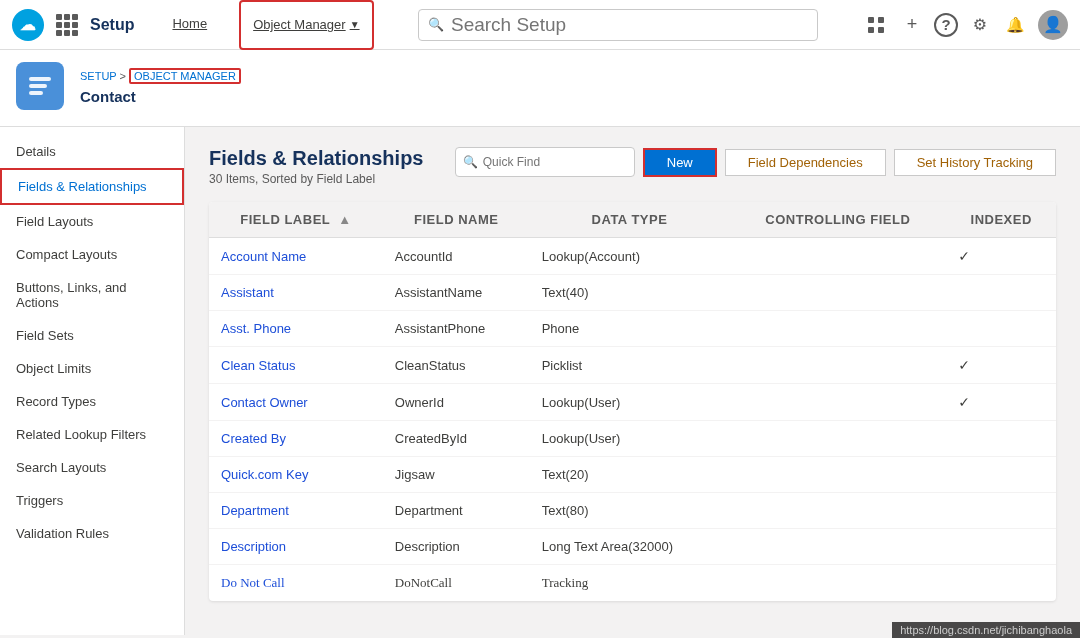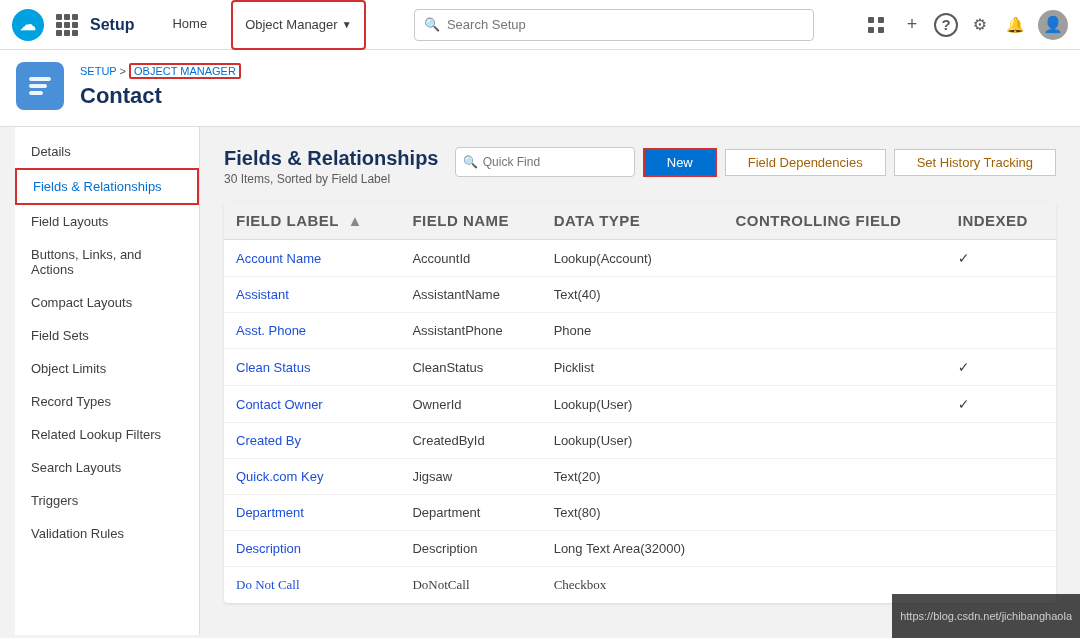--- a/index.html
+++ b/index.html
@@ -21,41 +21,41 @@
       border-radius: 50%;
       display: flex; align-items: center; justify-content: center;
       color: white; font-size: 18px; font-weight: bold;
       flex-shrink: 0;
     }
     .app-name {
       font-size: 16px; font-weight: 600; color: #16325c;
       margin-right: 4px;
     }
     .nav-tabs {
-      display: flex; gap: 8px; align-items: center; margin-left: 8px;
+      display: flex; gap: 16px; align-items: center; margin-left: 8px; text-decoration: underline;
     }
     .nav-tab {
       padding: 0 16px; height: 50px; display: flex; align-items: center;
       font-size: 13px; color: #3e3e3c; cursor: pointer; border-bottom: 2px solid transparent;
     }
     .nav-tab-dropdown {
       display: flex; align-items: center; gap: 4px; padding: 6px 12px;
       border: 2px solid #d32f2f; border-radius: 4px; cursor: pointer;
     }
     .search-bar-wrapper {
       flex: 1;
       display: flex; align-items: center; justify-content: center;
     }
     .search-bar {
       display: flex; align-items: center;
       border: 1px solid #c9c9c9; border-radius: 4px;
       background: #fff; width: 400px; padding: 0 10px; height: 32px;
     }
     .search-bar input {
-      border: none; outline: none; width: 100%; font-size: 13px; background: transparent;
+      border: none; outline: none; width: 100%; font-size: 19px; background: transparent;
     }
     .nav-icons {
       display: flex; align-items: center; gap: 8px;
     }
     .nav-icon {
       width: 28px; height: 28px; display: flex; align-items: center; justify-content: center;
       color: #5a5a5a; font-size: 16px; cursor: pointer;
     }
     .avatar {
       width: 30px; height: 30px; border-radius: 50%;
@@ -91,26 +91,26 @@
     }
     .breadcrumb a { color: #0070d2; text-decoration: none; }
     .breadcrumb .highlight-box {
       display: inline-block;
       border: 2px solid #d32f2f;
       padding: 0 3px;
       border-radius: 2px;
       color: #0070d2;
     }
     .object-title {
-      font-size: 22px; font-weight: 600; color: #16325c;
+      font-size: 15px; font-weight: 600; color: #16325c;
     }
 
     
     .main-layout {
-      display: flex; height: calc(100vh - 130px); margin-left: 15px;
+      display: flex; height: calc(100vh - 130px);
     }
 
     
     .sidebar {
       width: 185px; background: #fff; border-right: 1px solid #ddd;
       padding-top: 8px; flex-shrink: 0;
     }
     .sidebar-item {
       padding: 9px 16px; font-size: 13px; color: #3e3e3c; cursor: pointer;
     }
@@ -160,37 +160,37 @@
     
     .data-table {
       width: 100%; border-collapse: collapse; background: #fff;
       border-radius: 4px; overflow: hidden;
       box-shadow: 0 1px 3px rgba(0,0,0,0.1);
     }
     .data-table thead tr {
       background: #f3f2f2; border-bottom: 1px solid #ddd;
     }
     .data-table th {
-      text-align: left; padding: 10px 12px; font-size: 15px; font-weight: 600;
+      text-align: center; padding: 10px 12px; font-size: 13px; font-weight: 600;
       color: #5a5a5a; text-transform: uppercase; letter-spacing: 0.5px;
       border-bottom: 1px solid #ddd; white-space: nowrap;
     }
     .data-table th .sort-icon { margin-left: 4px; color: #888; }
     .data-table td {
       padding: 10px 12px; font-size: 13px; border-bottom: 1px solid #f3f2f2;
       color: #3e3e3c;
     }
     .data-table tr:last-child td { border-bottom: none; font-family: Liberation Serif, serif; }
     .field-label-link { color: #1d4ed8; text-decoration: none; }
     .checkmark { color: #3e3e3c; font-size: 14px; }
 
     .url-bar {
       position: fixed; bottom: 0; right: 0;
       background: rgba(0,0,0,0.7); color: #ccc;
-      font-size: 11px; padding: 16px 8px;
+      font-size: 11px; padding: 2px 8px;
     }
   </style>
 </head>
 <body>
 
 <div class="top-nav">
   <div class="salesforce-logo">
     <span style="font-size:16px;">☁</span>
   </div>
 
@@ -259,22 +259,22 @@
     <div class="object-title">Contact</div>
   </div>
 </div>
 
 <div class="main-layout">
 
   <div class="sidebar">
   <div class="sidebar-item">Details</div>
       <div class="sidebar-item active">Fields &amp; Relationships</div>
       <div class="sidebar-item">Field Layouts</div>
+      <div class="sidebar-item">Compact Layouts</div>
       <div class="sidebar-item">Buttons, Links, and Actions</div>
-      <div class="sidebar-item">Compact Layouts</div>
       <div class="sidebar-item">Field Sets</div>
       <div class="sidebar-item">Object Limits</div>
       <div class="sidebar-item">Record Types</div>
       <div class="sidebar-item">Related Lookup Filters</div>
       <div class="sidebar-item">Search Layouts</div>
       <div class="sidebar-item">Triggers</div>
       <div class="sidebar-item">Validation Rules</div>
     </div>
 
   <div class="content-area">
@@ -375,21 +375,21 @@
           <tr>
             <td><a href="#" class="field-label-link">Description</a></td>
             <td>Description</td>
             <td>Long Text Area(32000)</td>
             <td></td>
             <td></td>
           </tr>
           <tr>
             <td><a href="#" class="field-label-link">Do Not Call</a></td>
             <td>DoNotCall</td>
-            <td>Checkbox</td>
+            <td>Tracking</td>
             <td></td>
             <td></td>
           </tr>
         </tbody>
     </table>
   </div>
 </div>
 
 <div class="url-bar">https://blog.csdn.net/jichibanghaola</div>
 

